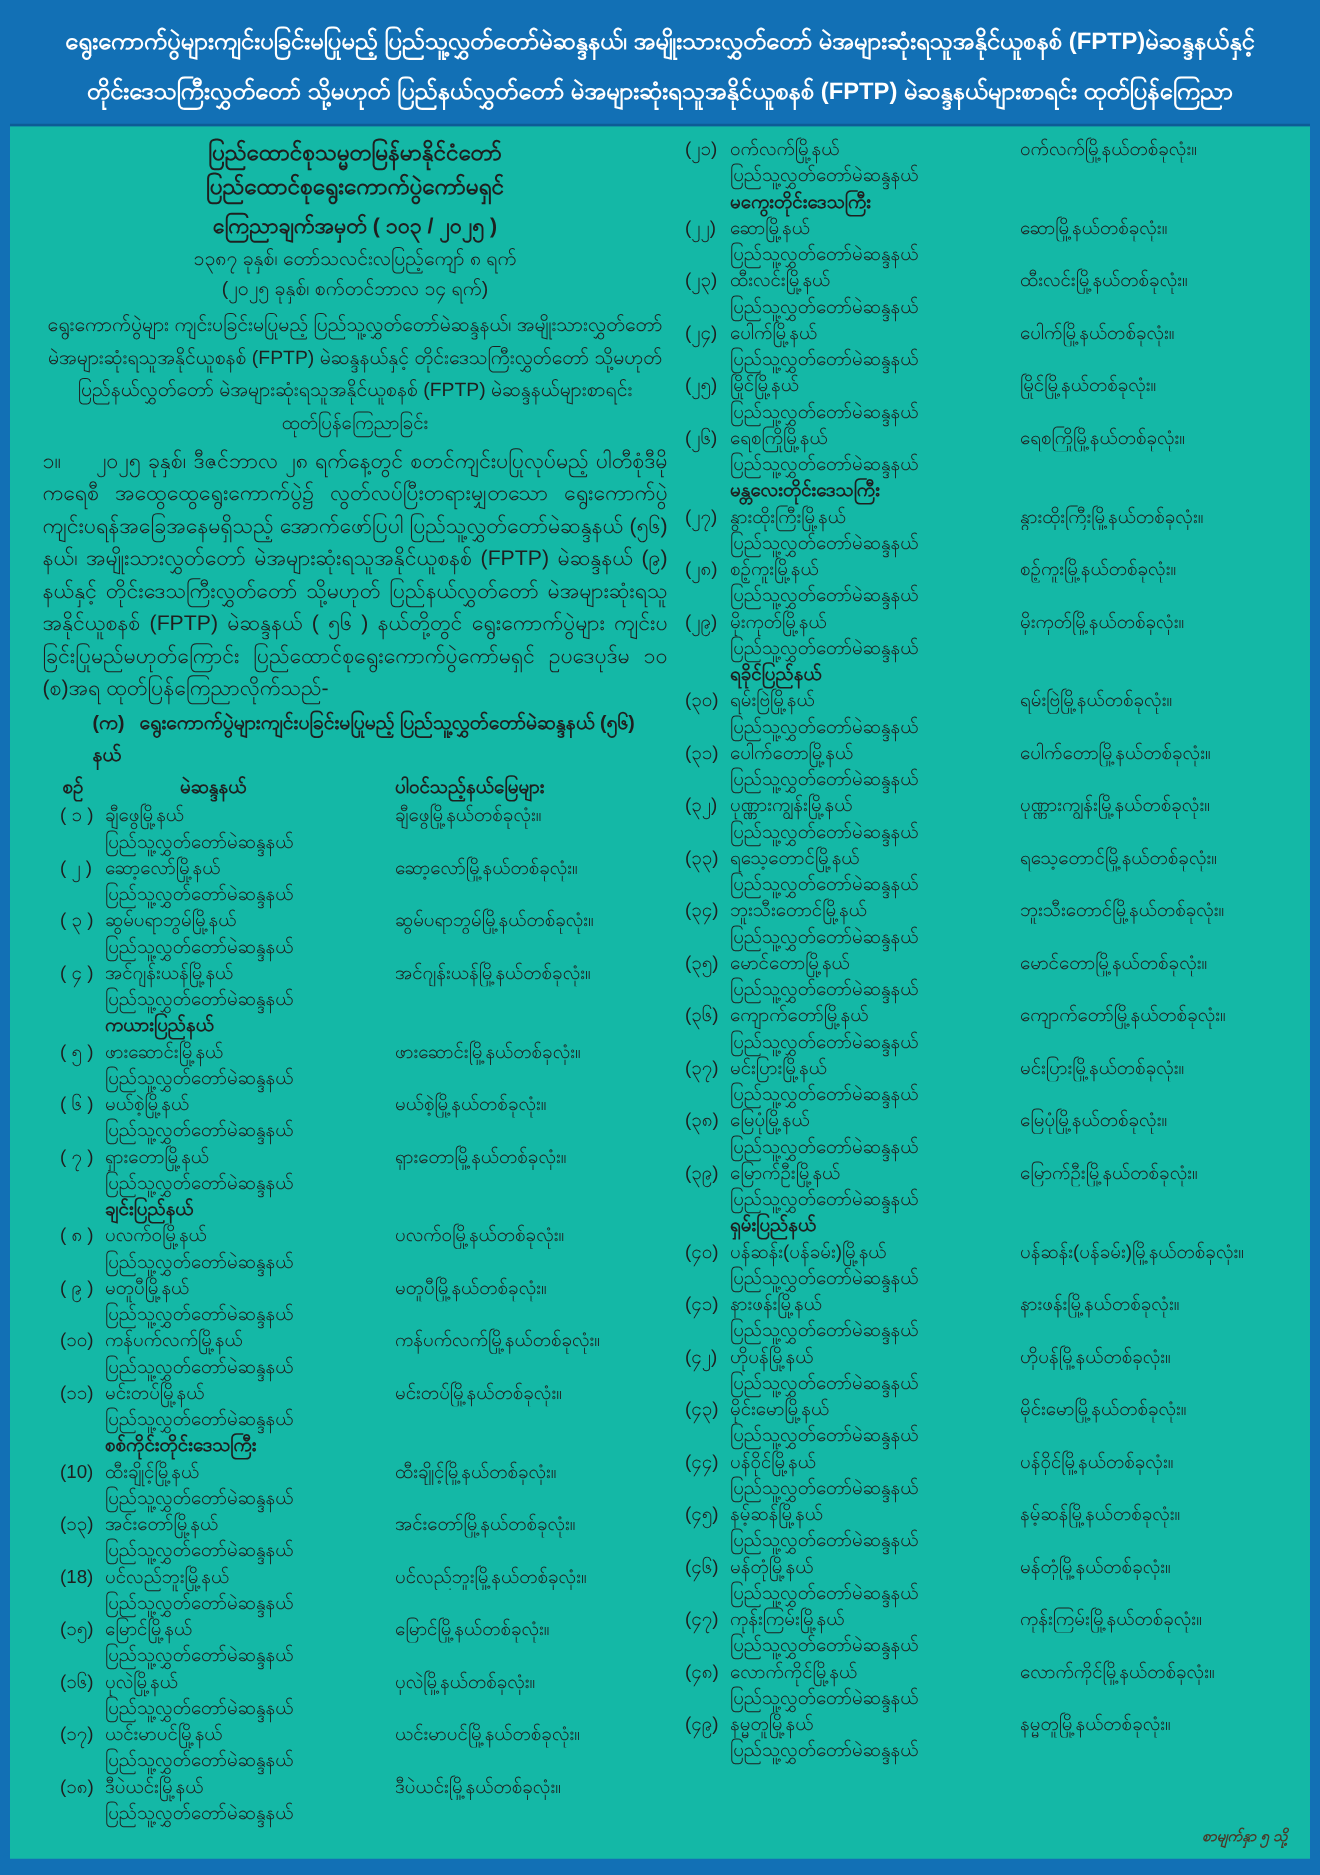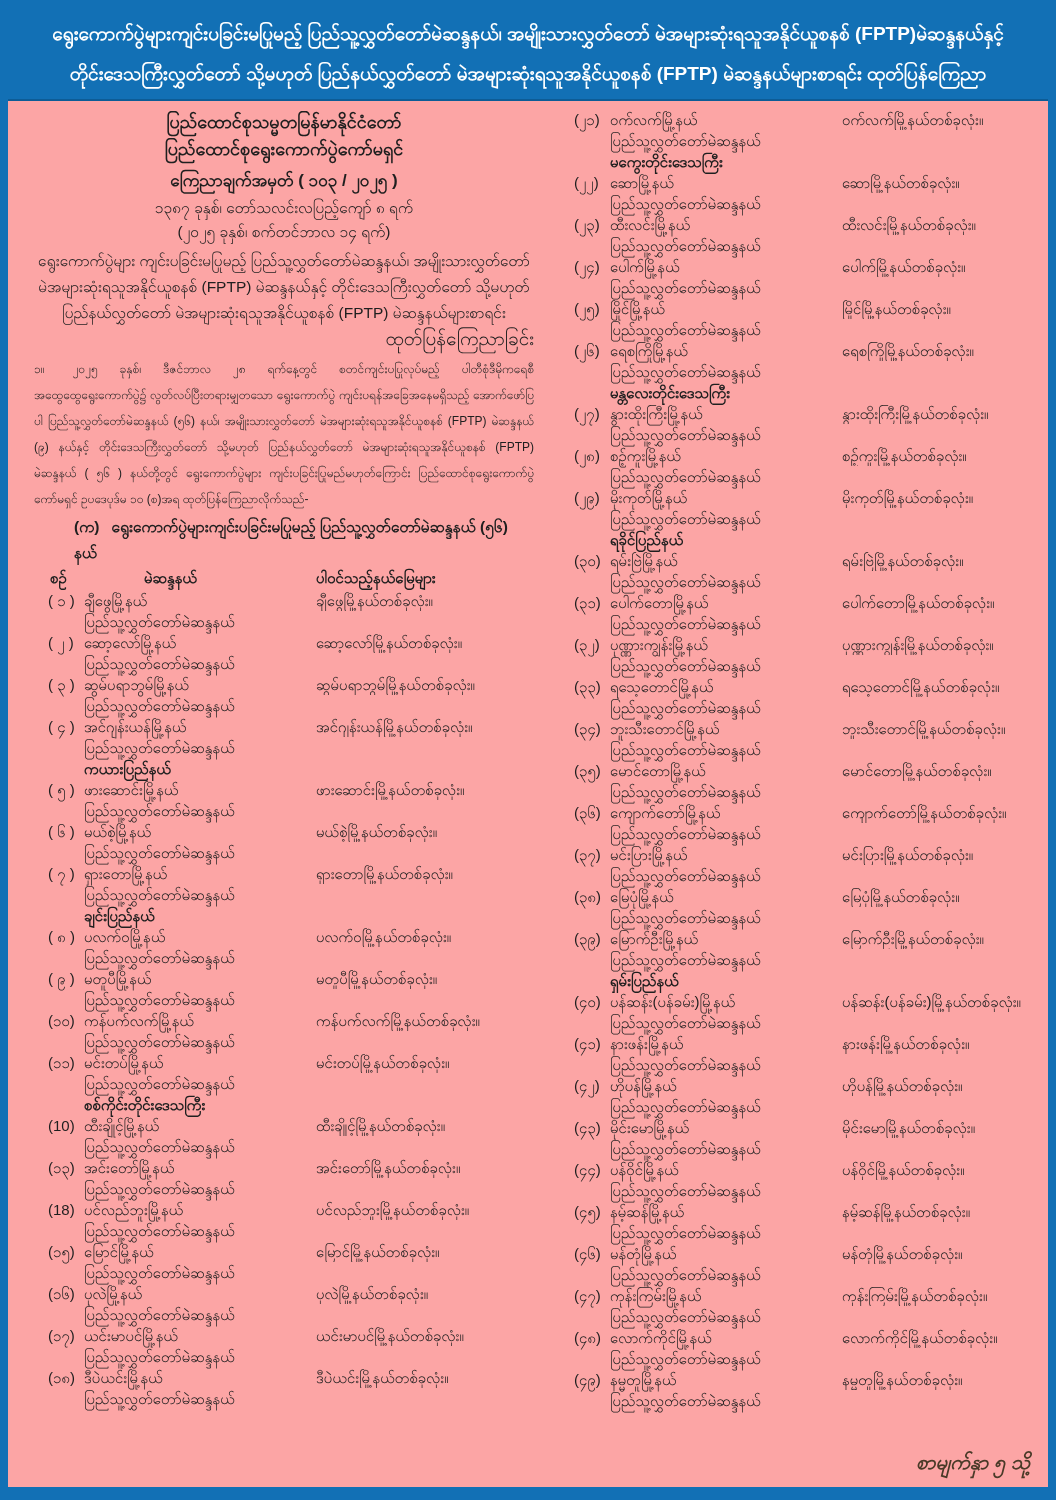--- a/index.html
+++ b/index.html
@@ -10,21 +10,21 @@
   *{margin:0;padding:0;box-sizing:border-box;}
   html,body{width:1056px;height:1500px;}
   body{
     font-family:"Liberation Sans","DejaVu Sans",sans-serif;
     background:#e8e8e8;
     color:var(--ink);
   }
   .page{
     position:relative;
     width:1056px;height:1500px;
-    background:#fca5a5;
+    background:#14b8a6;
     border:8px solid var(--blue);
     border-bottom-width:13px;
     overflow:hidden;
   }
   
   .banner{
     height:93px;
     background:var(--blue);
     color:#ffffff;
     display:flex;flex-direction:column;justify-content:center;
@@ -33,35 +33,34 @@
     border-bottom:2px solid #0d5c96;
   }
   .banner .bline{
     font-size:19px;font-weight:bold;line-height:40px;
     white-space:nowrap;overflow:hidden;
   }
   
   .content{
     display:flex;
     padding:8px 12px 0 26px;
-    column-gap:26px;
     height:1380px;
     overflow:hidden;
   }
   .col-left{width:500px;flex:none;}
   .col-right{flex:1;position:relative;display:flex;flex-direction:column;}
   
   .c{text-align:center;}
   .t1{font-size:18px;font-weight:bold;line-height:27px;}
   .t2{font-size:17px;font-weight:bold;line-height:30px;margin-top:3px;}
   .dt{font-size:15.5px;line-height:24px;}
   .subject{font-size:15.5px;line-height:26px;margin-top:4px;}
-  .subject-tail{font-size:19px;line-height:25px;text-align:right;}
+  .subject-tail{font-size:15px;line-height:25px;}
   .para{
-    font-size:12px;line-height:26px;text-align:justify;margin-top:5px;
+    font-size:17px;line-height:26px;text-align:justify;margin-top:5px;
   }
   .para .pnum{margin-right:28px;}
   .clause{
     font-size:15.5px;font-weight:bold;line-height:26px;
     padding-left:40px;margin-top:2px;
   }
   .clause .ck{margin-right:12px;}
   
   .thead{
     display:grid;grid-template-columns:50px 232px 1fr;
@@ -78,21 +77,21 @@
     white-space:nowrap;
   }
   .item .no{padding-left:14px;}
   .item .ar{overflow:hidden;}
   .item .row2{padding-left:50px;white-space:nowrap;}
   
   .page-ref{
     margin-top:auto;
     text-align:right;
     padding:4px 6px 2px 0;
-    font-size:20px;font-style:italic;font-weight:bold;
+    font-size:12px;font-style:italic;font-weight:bold;
     color:var(--footer-ink);
   }
 </style>
 </head>
 <body>
 
 <div class="page">
 
   <div class="banner">
     <div class="bline">ရွေးကောက်ပွဲများကျင်းပခြင်းမပြုမည့် ပြည်သူ့လွှတ်တော်မဲဆန္ဒနယ်၊ အမျိုးသားလွှတ်တော် မဲအများဆုံးရသူအနိုင်ယူစနစ် (FPTP)မဲဆန္ဒနယ်နှင့်</div>

